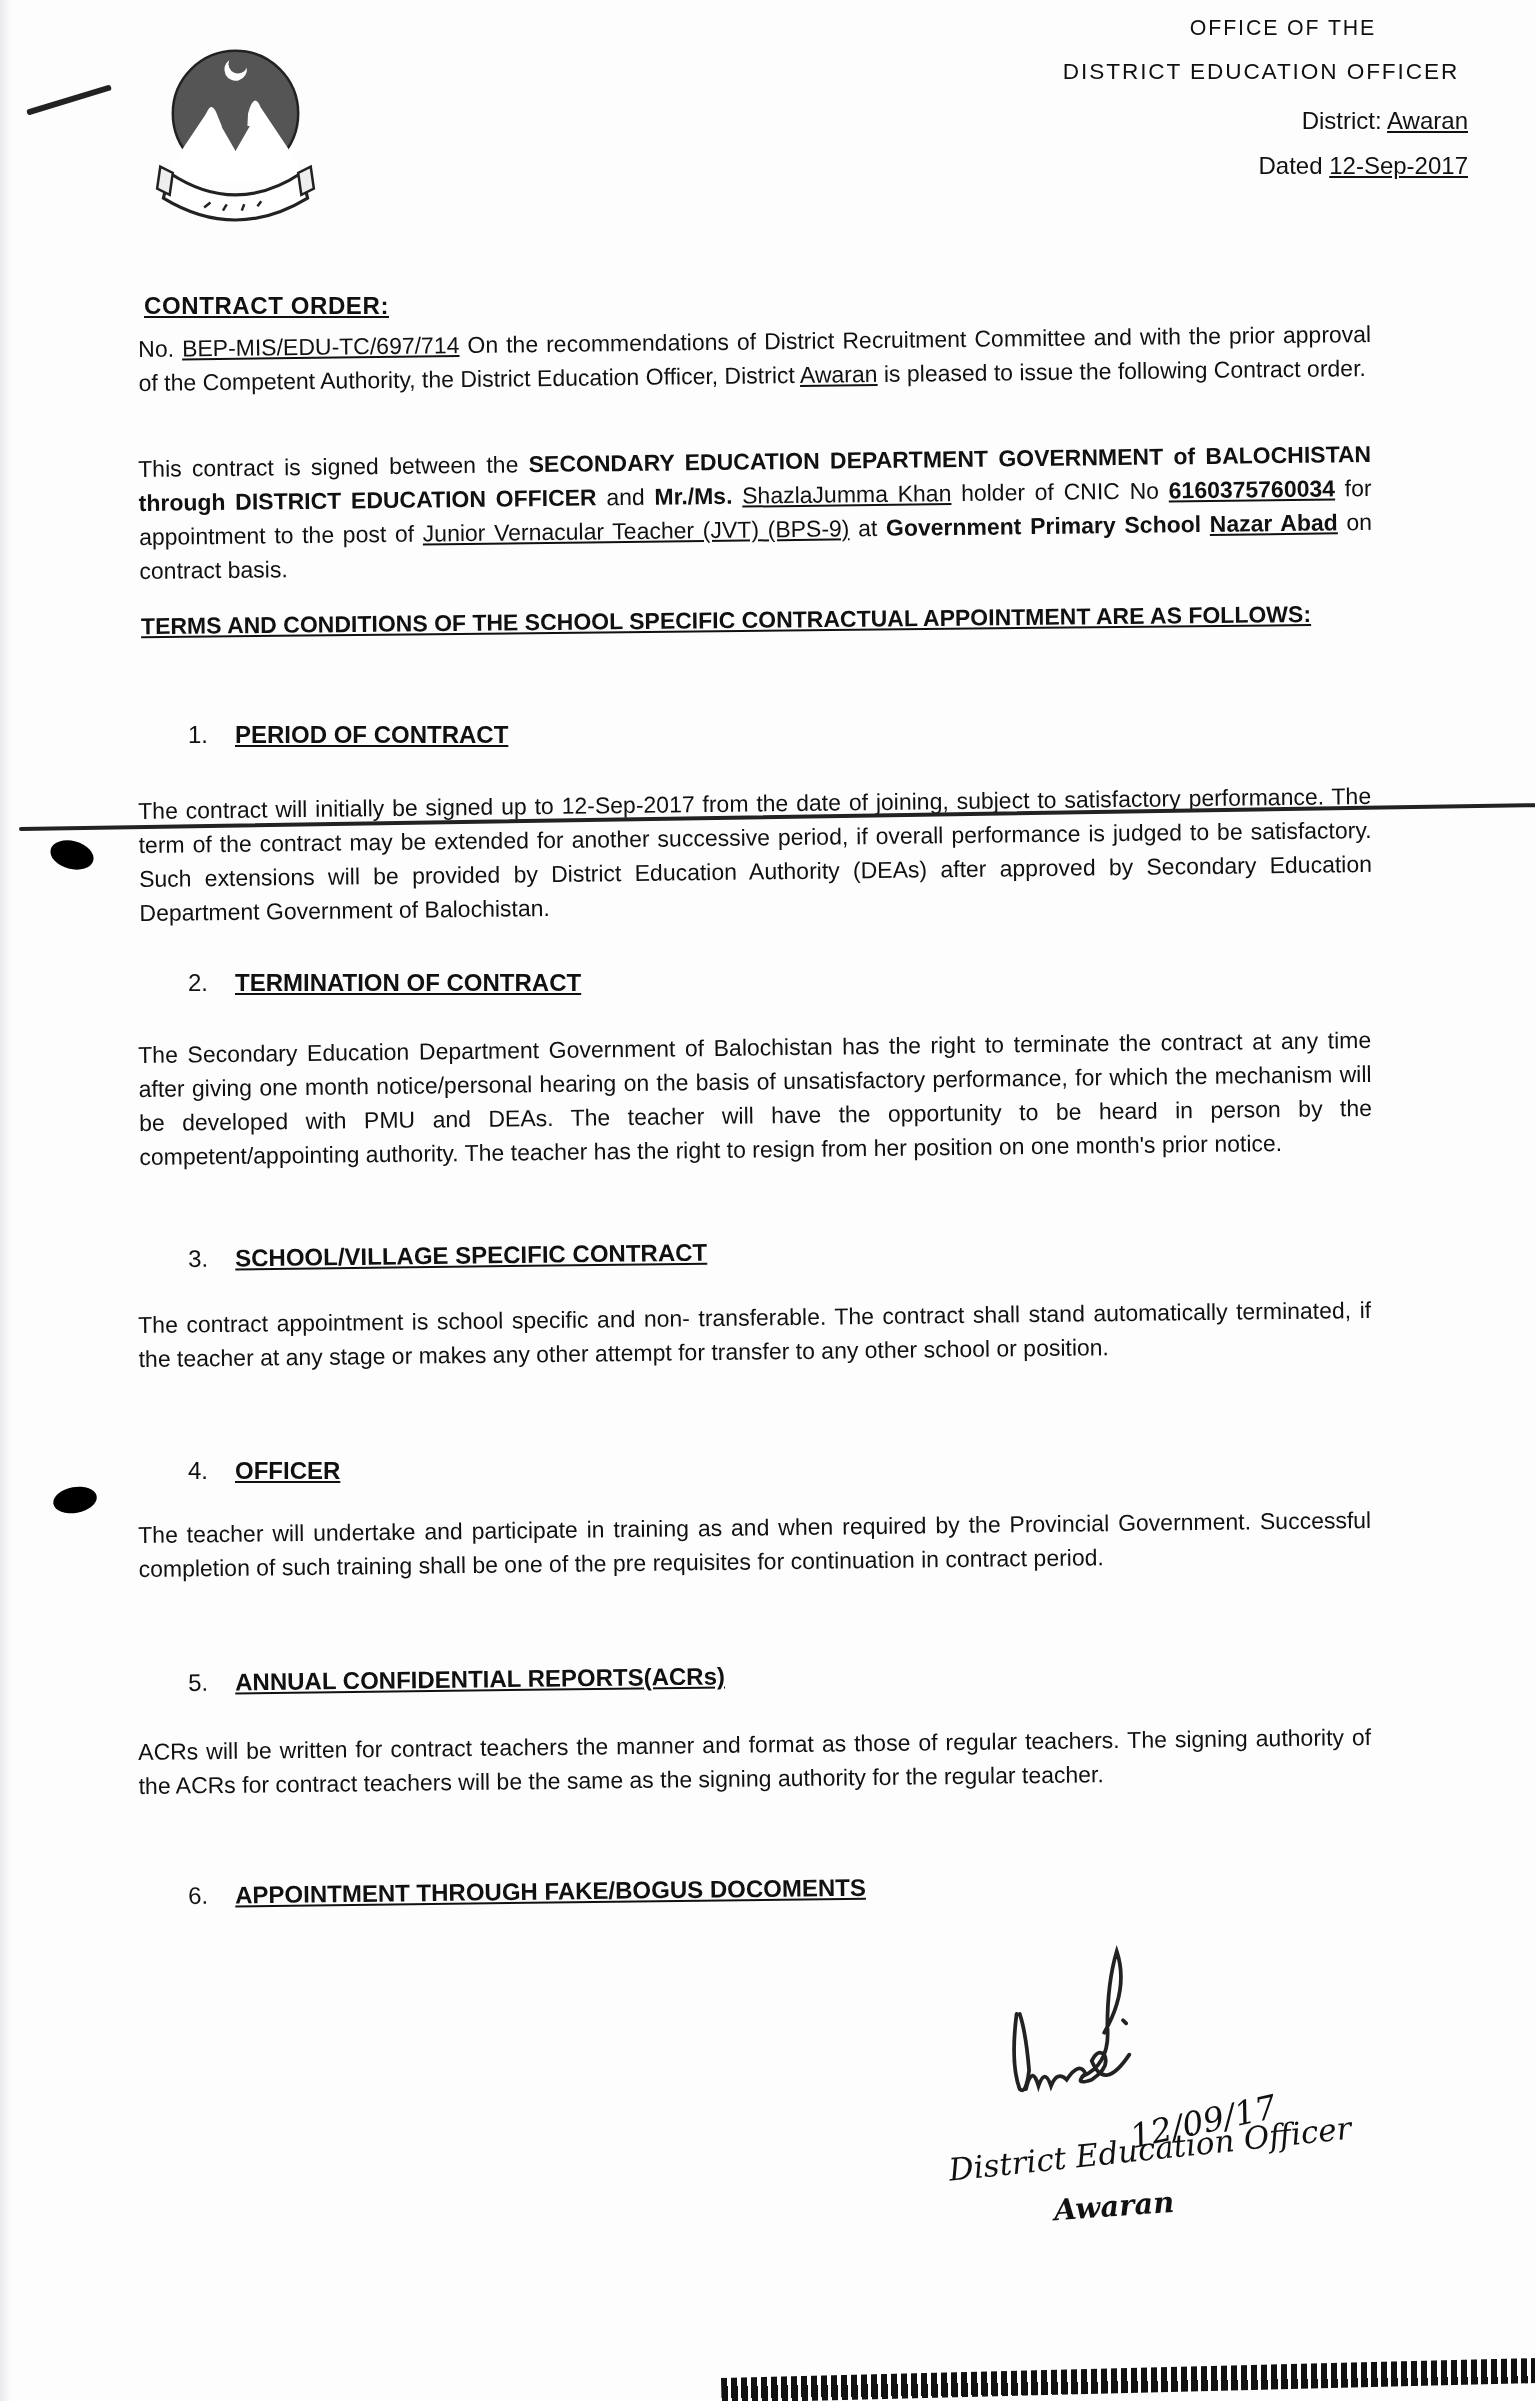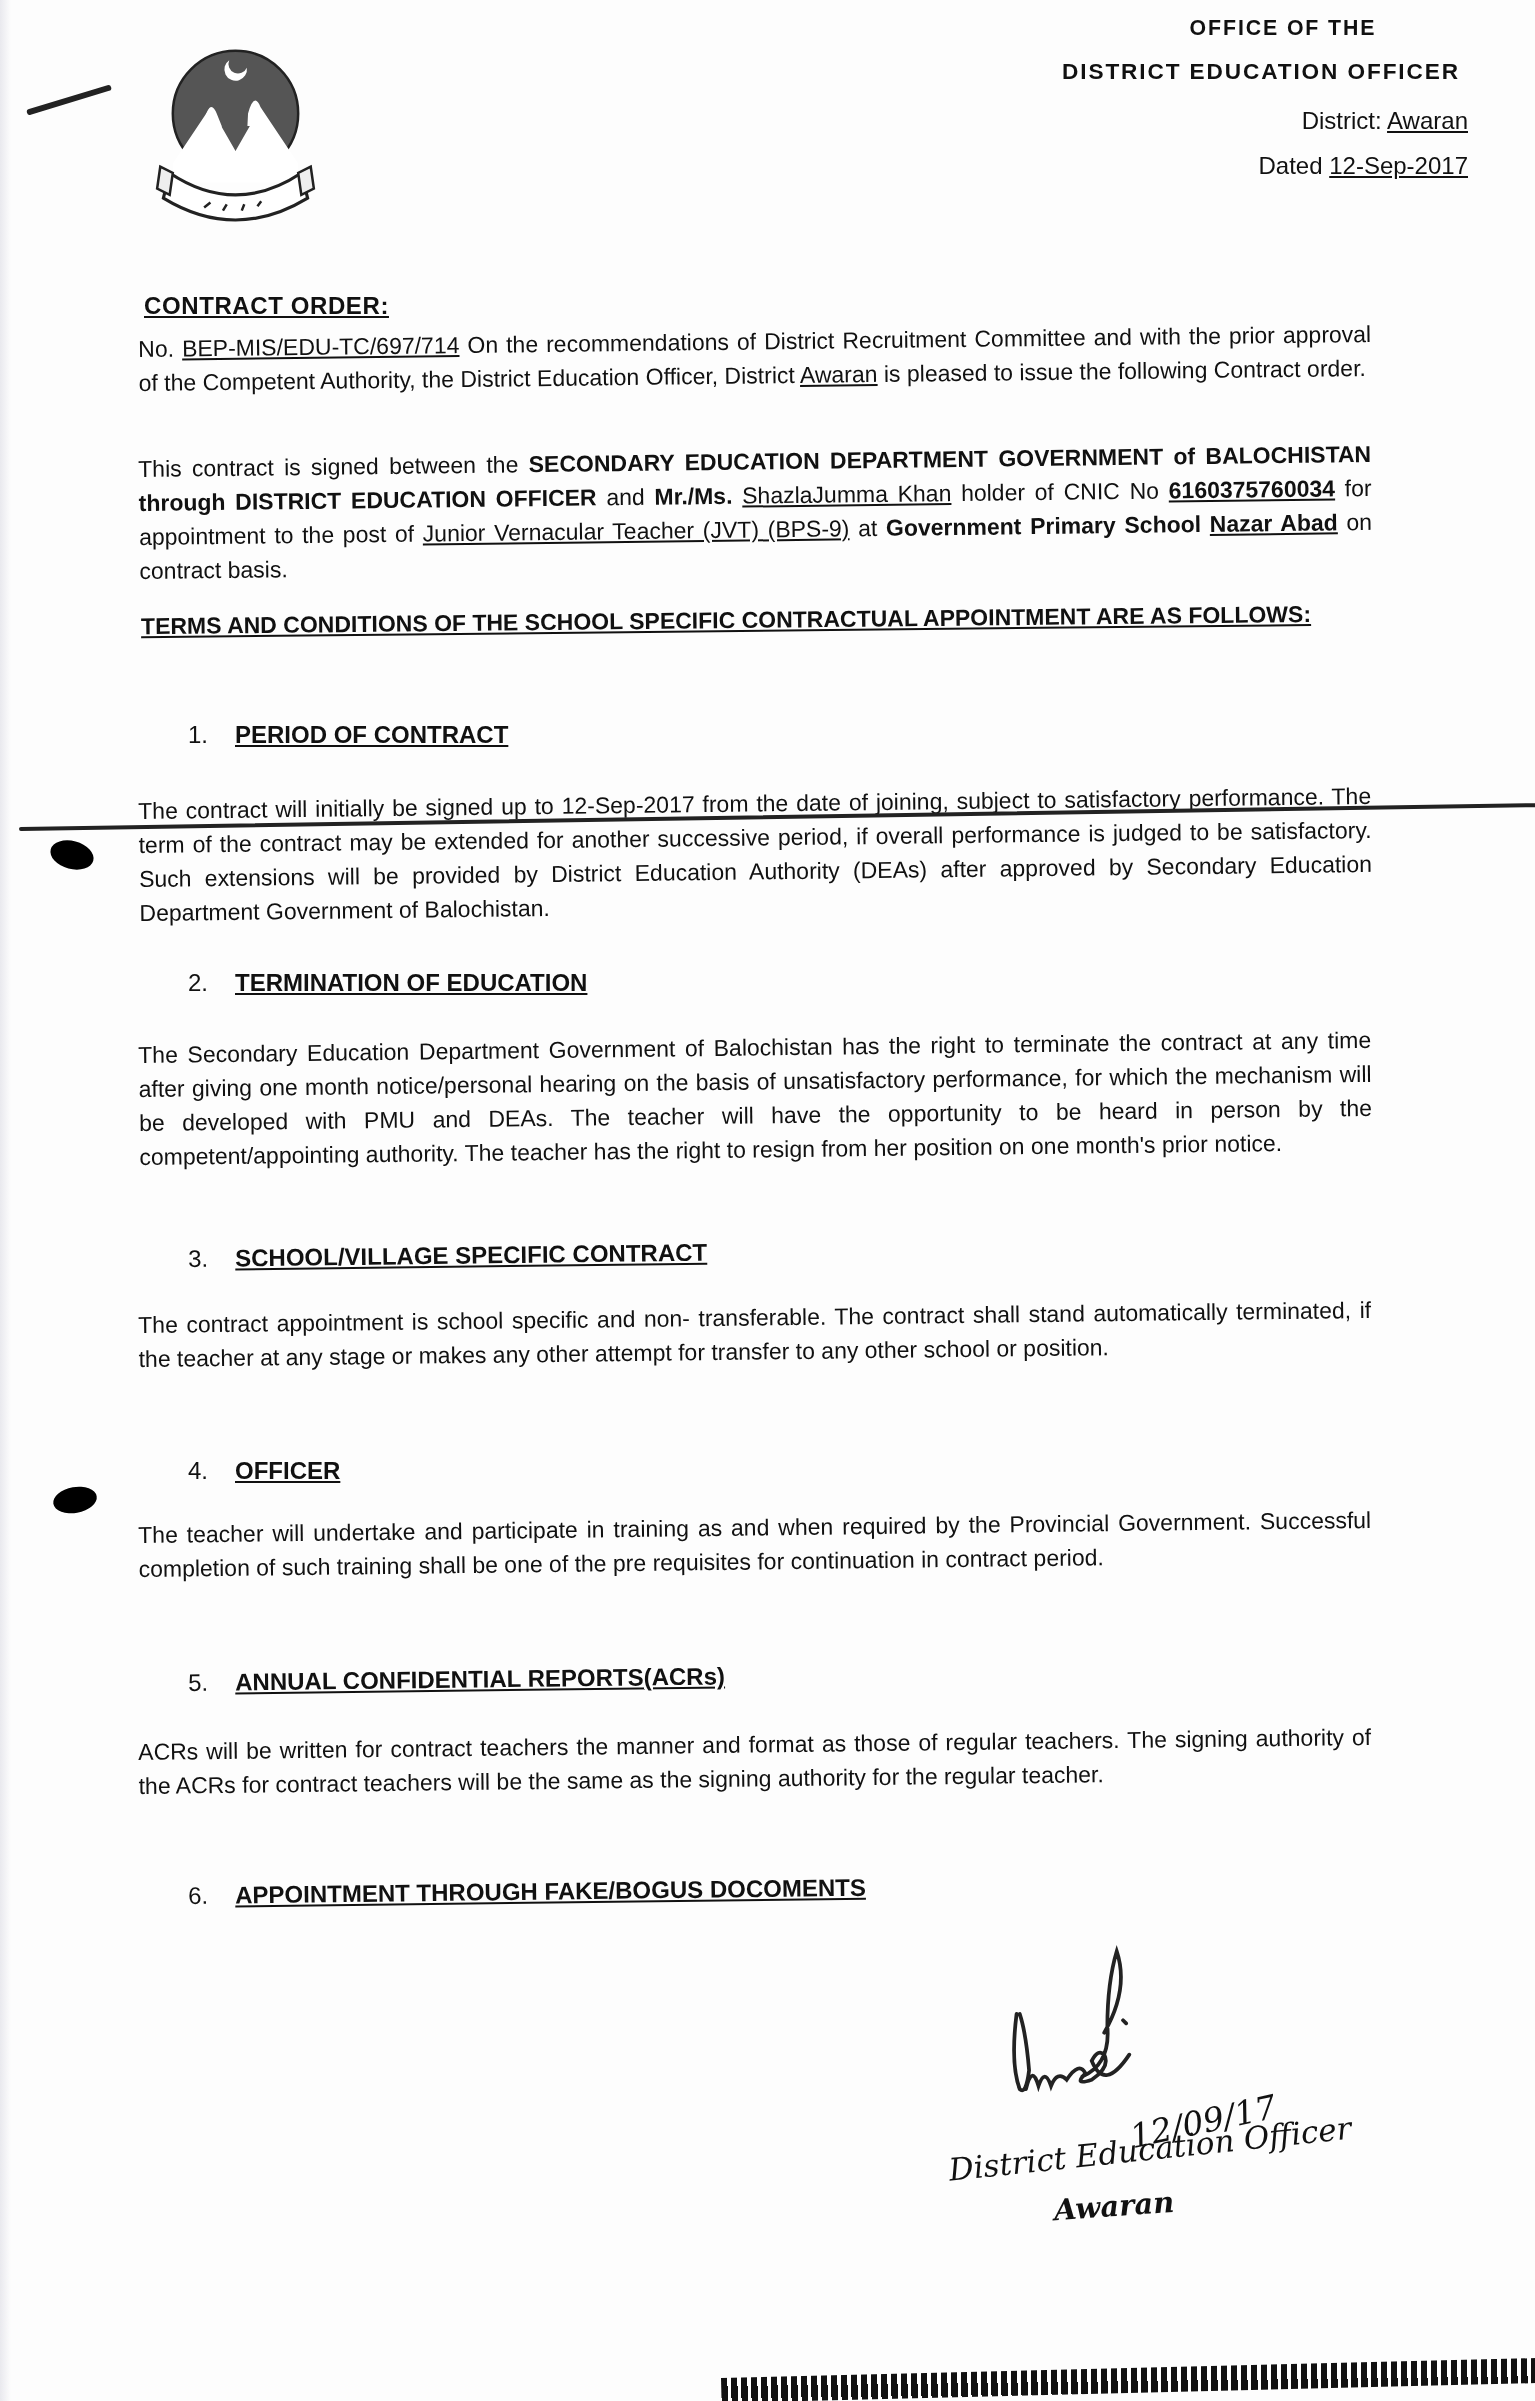--- a/index.html
+++ b/index.html
@@ -7,21 +7,21 @@
       width: 1536px; height: 2401px; position: relative; overflow: hidden;
       background: #fdfdfd;
       font-family: "Liberation Sans", sans-serif;
       color: #111;
     }
     .page { position: absolute; inset: 0; }
     .scan-edge-left { position: absolute; left: 0; top: 0; width: 11.3px; height: 2401px; background: linear-gradient(90deg, #e9e9ee, #fdfdfd); }
     .pen-dash { position: absolute; left: 25px; top: 97px; width: 88px; height: 5.6px; background: #222; border-radius: 3.1px; transform: rotate(-17deg); }
     .logo { position: absolute; left: 154px; top: 38px; width: 163px; height: 201px; }
     .header-block { position: absolute; left: 1029px; top: 17.6px; width: 439px; text-align: center; }
-    .header-line { display: block; font-weight: bold; letter-spacing: 1.9px; font-size: 24px; line-height: 1; margin-bottom: 22.6px; }
+    .header-line { display: block; font-weight: normal; letter-spacing: 1.9px; font-size: 24px; line-height: 1; margin-bottom: 22.6px; }
     .header-line.l1 { font-size: 21.3px; margin-left: 69px; }
     .header-line.l2 { font-size: 22.6px; margin-left: 25px; }
     .header-meta { font-size: 24px; display: block; margin-bottom: 17.6px; margin-left: 25px; text-align: right; padding-left: 82px; }
     .u { text-decoration: underline; }
     .body-text { position: absolute; left: 138px; width: 1233px; font-size: 23px; line-height: 34px; text-align: justify; }
     .title-main { position: absolute; left: 144px; top: 292px; font-size: 24px; font-weight: bold; text-decoration: underline; letter-spacing: 0.6px; }
     .terms-title { position: absolute; left: 141px; top: 602px; width: 1192px; font-size: 23px; font-weight: bold; text-decoration: underline; line-height: 36px; transform: rotate(-0.6deg); }
     .section-heading { position: absolute; left: 188px; font-size: 24px; font-weight: bold; }
     .section-heading .num { display: inline-block; width: 47px; font-weight: normal; }
     .section-heading .label { text-decoration: underline; }
@@ -96,21 +96,21 @@
   <div class="terms-title">TERMS AND CONDITIONS OF THE SCHOOL SPECIFIC CONTRACTUAL APPOINTMENT ARE AS FOLLOWS:</div>
 
   <div class="section-heading" style="top:721px;">
     <span class="num">1.</span><span class="label">PERIOD OF CONTRACT</span>
   </div>
   <div class="body-text tilt" style="top:794px;">The contract will initially be signed up to 12-Sep-2017 from the date of joining, subject to satisfactory performance. The term of the contract may be extended for another successive period, if overall performance is judged to be satisfactory. Such extensions will be provided by District Education Authority (DEAs) after approved by Secondary Education Department Government of Balochistan.</div>
   <div class="strike-line"></div>
   <div class="blot" style="left:50px;top:841px;width:44px;height:28px;transform:rotate(15deg);"></div>
 
   <div class="section-heading" style="top:969px;">
-    <span class="num">2.</span><span class="label">TERMINATION OF EDUCATION</span>
+    <span class="num">2.</span><span class="label">TERMINATION OF CONTRACT</span>
   </div>
   <div class="body-text tilt" style="top:1038px;">The Secondary Education Department Government of Balochistan has the right to terminate the contract at any time after giving one month notice/personal hearing on the basis of unsatisfactory performance, for which the mechanism will be developed with PMU and DEAs.  The teacher will have the opportunity to be heard in person by the competent/appointing authority. The teacher has the right to resign from her position on one month's prior notice.</div>
 
   <div class="section-heading tilt" style="top:1245px;">
     <span class="num">3.</span><span class="label">SCHOOL/VILLAGE SPECIFIC CONTRACT</span>
   </div>
   <div class="body-text tilt" style="top:1308px;">The contract appointment is school specific and non- transferable. The contract shall stand automatically terminated, if the teacher at any stage or makes any other attempt for transfer to any other school or position.</div>
   <div class="blot" style="left:53px;top:1487px;width:44px;height:26px;transform:rotate(-10deg);"></div>
 
   <div class="section-heading" style="top:1457px;">

